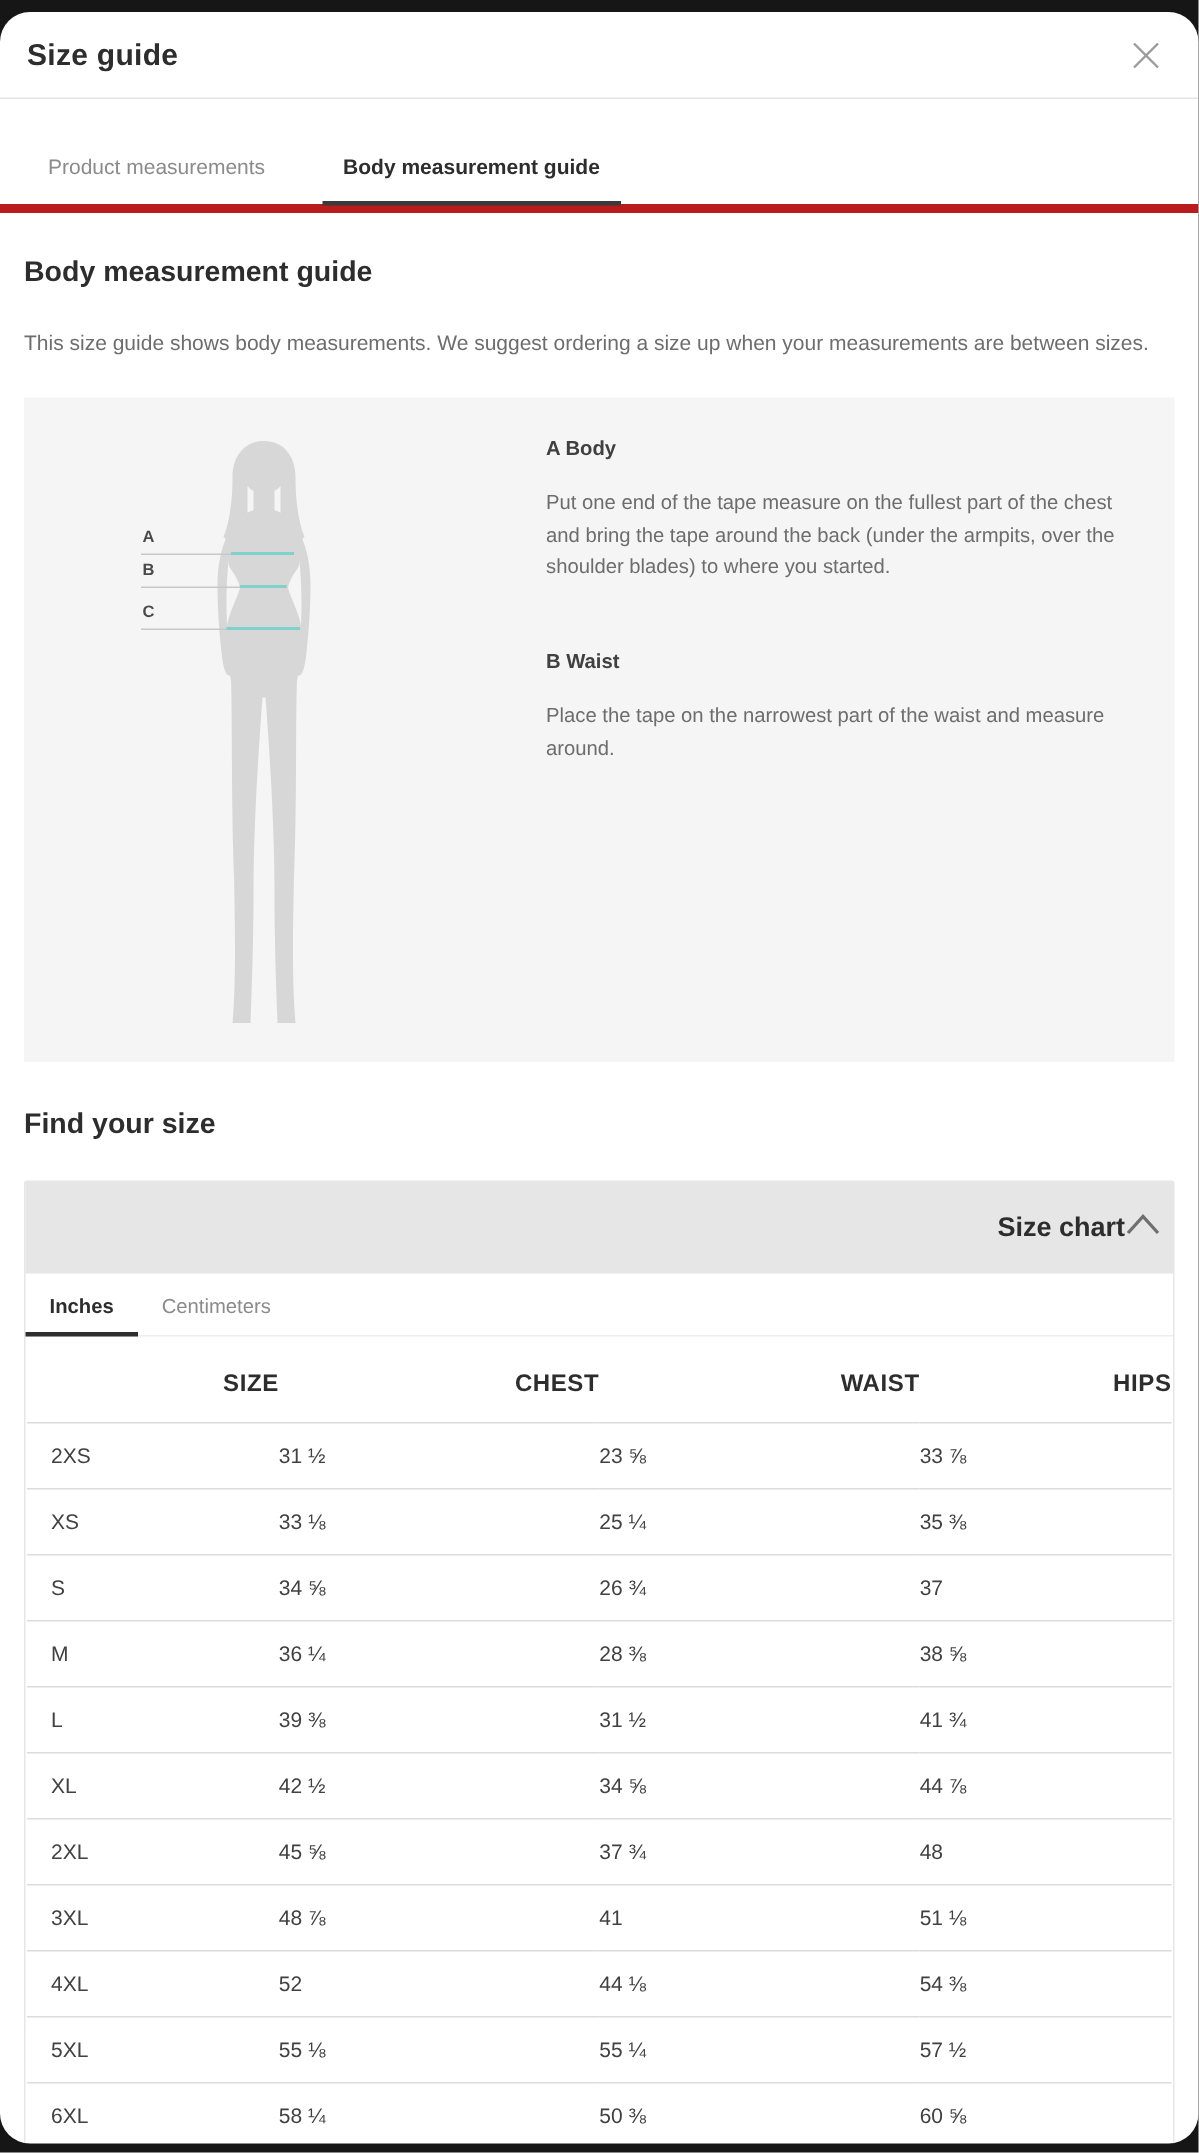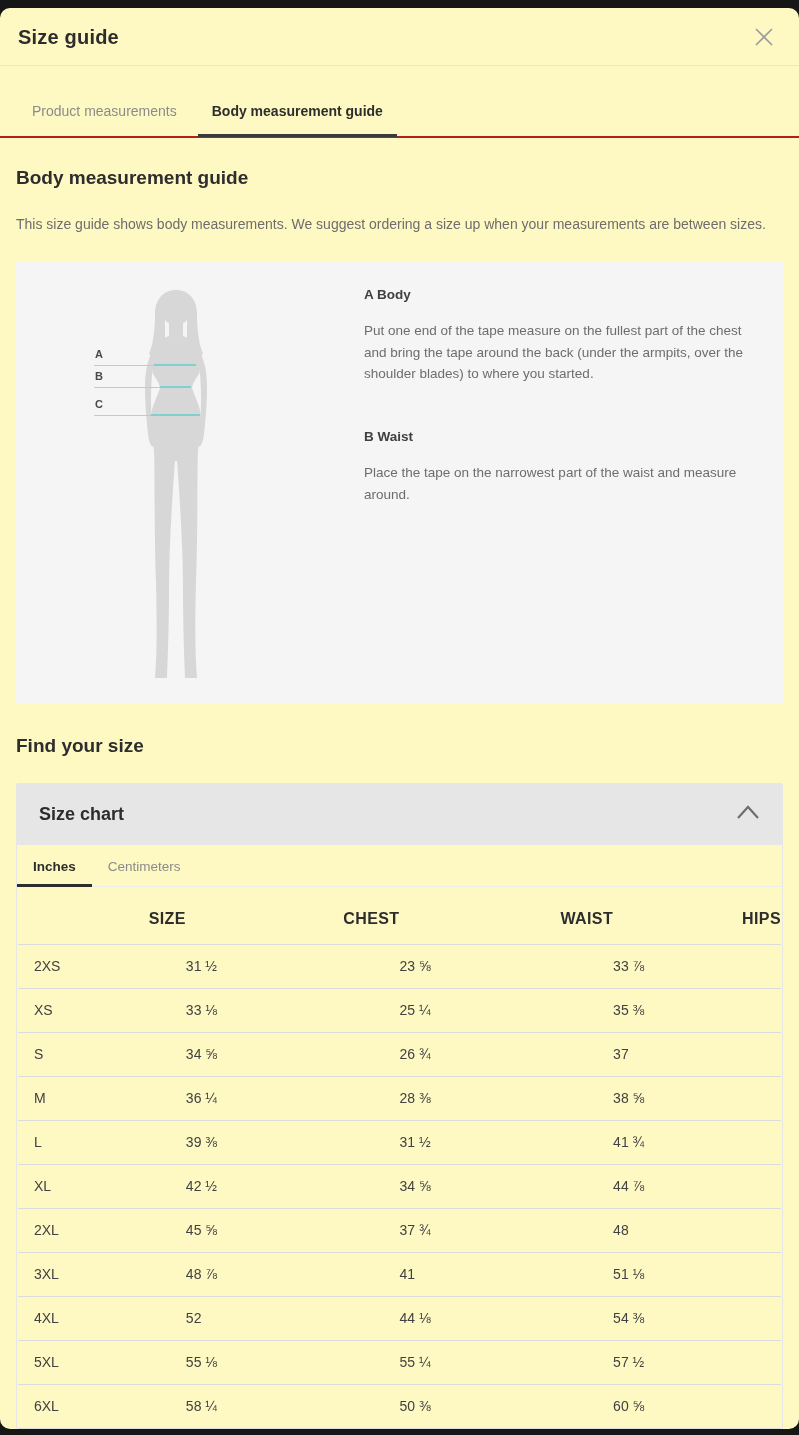--- a/index.html
+++ b/index.html
@@ -6,37 +6,37 @@
   html,body { width: 799px; height: 1435px; }
   body {
     background: #161616;
     font-family: "Liberation Sans", "DejaVu Sans", sans-serif;
     position: relative;
     overflow: hidden;
   }
   .modal {
     position: absolute;
     left: 0; right: 0; top: 8px; bottom: 6px;
-    background: #fef9c3;
-    border-radius: 10px;
+    background: #ffffff;
+    border-radius: 20px;
     overflow: hidden;
   }
   
   .modal-header {
     display: flex; align-items: center; justify-content: space-between;
     padding: 14px 20px 13px 18px;
     border-bottom: 1px solid #e4e4e4;
   }
   .modal-title { font-size: 20px; font-weight: bold; color: #2d2d2d; letter-spacing: .2px; }
   .close-btn { background: none; border: none; cursor: pointer; padding: 4px; line-height: 0; }
   
   .main-tabs {
-    display: flex; gap: 7px;
+    display: flex; gap: 24px;
     margin-top: 27px; padding-left: 18px;
-    border-bottom: 2px solid #b91c1c;
+    border-bottom: 6px solid #b91c1c;
   }
   .tab {
     font-size: 14px; color: #8b8b8b;
     padding: 10px 14px 15px 14px;
     border-bottom: 3px solid transparent;
     margin-bottom: -1px;
     cursor: pointer; background: none; border-top: none; border-left: none; border-right: none;
     font-family: inherit;
   }
   .tab.active { color: #2d2d2d; font-weight: bold; border-bottom-color: #3a3a3a; }
@@ -67,22 +67,22 @@
   
   .find-heading { font-size: 19px; font-weight: bold; color: #2d2d2d; margin-top: 31px; }
   
   .size-chart {
     margin-top: 26px;
     border: 1px solid #e6e6e6;
     border-radius: 2px;
   }
   .chart-bar {
     background: #e6e6e6;
-    display: flex; align-items: center; justify-content: space-between;
-    padding: 20px 22px;
+    display: flex; align-items: center; justify-content: flex-end;
+    padding: 20px 8px;
     cursor: pointer;
   }
   .chart-bar-title { font-size: 18px; font-weight: bold; color: #2d2d2d; }
   
   .unit-tabs { display: flex; border-bottom: 1px solid #ededed; padding-left: 0; }
   .unit-tab {
     font-size: 13.5px; color: #8b8b8b;
     padding: 14px 16px 10px 16px;
     border-bottom: 3px solid transparent;
     margin-bottom: -1px;

